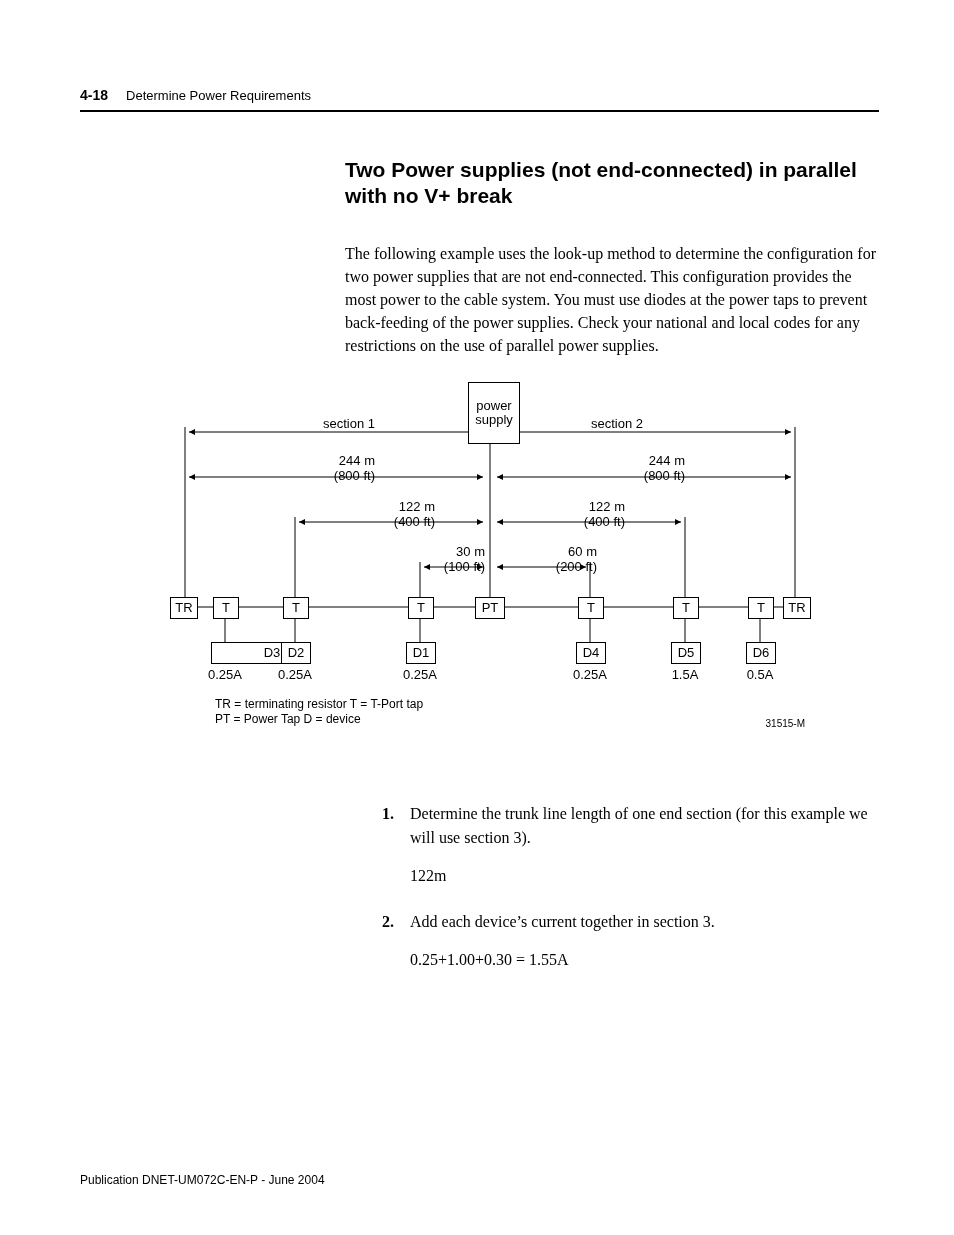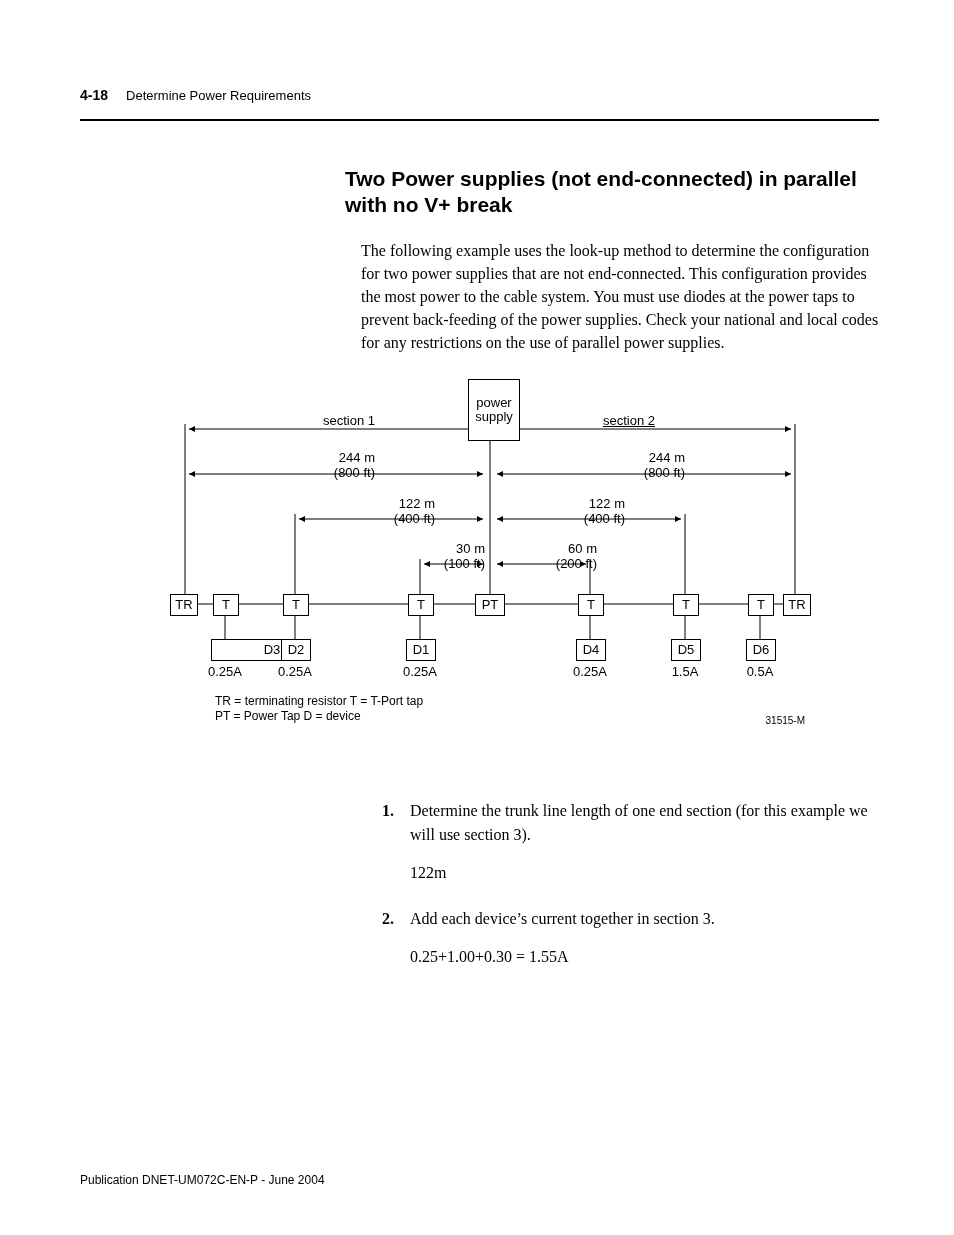--- a/index.html
+++ b/index.html
@@ -13,48 +13,47 @@
     width: 954px;
     height: 1235px;
     position: relative;
     box-sizing: border-box;
     padding: 60px 75px 40px 80px;
   }
   .header {
     display: flex;
     align-items: baseline;
     border-bottom: 2px solid #000;
-    padding-bottom: 16px;
+    padding-bottom: 7px;
     margin-bottom: 45px;
     font-family: Arial, Helvetica, sans-serif;
   }
   .page-num {
     font-weight: bold;
     font-size: 14px;
     margin-right: 18px;
   }
   .chapter-title {
     font-size: 13px;
     margin-top: 28px;
   }
   .content {
     margin-left: 265px;
   }
   .section-title {
     font-family: Arial, Helvetica, sans-serif;
     font-weight: bold;
     font-size: 21px;
     line-height: 1.25;
-    margin-bottom: 20px;
+    margin-bottom: 32px;
   }
   .body-text {
     font-size: 16px;
     line-height: 1.45;
     margin-bottom: 25px;
-    margin-left: 16px;
   }
   .diagram {
     position: relative;
     width: 630px;
     height: 370px;
     margin: 10px 0 0 95px;
     font-family: Arial, Helvetica, sans-serif;
     font-size: 13px;
   }
   .ps-box {
@@ -192,21 +191,21 @@
       <line x1="245" y1="235" x2="245" y2="260" stroke="#000" stroke-width="1"></line>
       <line x1="415" y1="235" x2="415" y2="260" stroke="#000" stroke-width="1"></line>
       <line x1="510" y1="235" x2="510" y2="260" stroke="#000" stroke-width="1"></line>
       <line x1="585" y1="235" x2="585" y2="260" stroke="#000" stroke-width="1"></line>
     </svg>
 
     <div class="ps-box" style="left:293px; top:0px; width:42px; white-space:pre-line;">power
 supply</div>
 
     <div class="label" style="left:120px; top:35px; width:80px;">section 1</div>
-    <div class="label" style="left:400px; top:35px; width:80px;text-decoration:underline;">section 2</div>
+    <div class="label" style="left:388px; top:35px; width:80px;">section 2</div>
 
     <div class="label" style="left:120px; top:72px; width:80px;">
       <span>244 m</span><br>
       <span>(800 ft)</span>
     </div>
 
     <div class="label" style="left:430px; top:72px; width:80px;">
       <span>244 m</span><br>
       <span>(800 ft)</span>
     </div>

